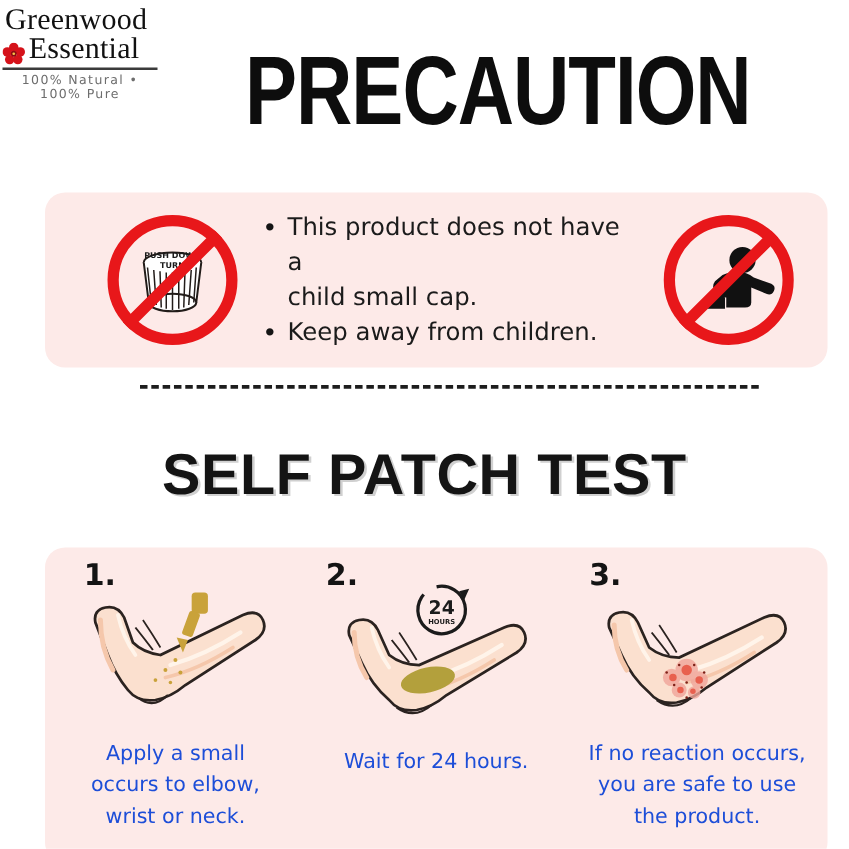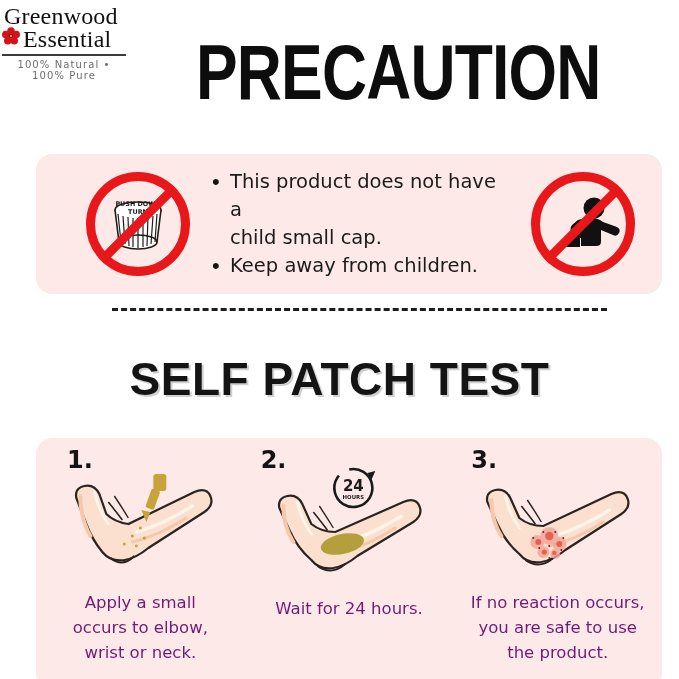--- a/index.html
+++ b/index.html
@@ -11,21 +11,21 @@
   }
   #page { position: relative; width: 656px; height: 679px; background: #fff; }
 
   
   #logo { position: absolute; left: 2px; top: 4px; width: 126px; }
   .logo-word1 {
     font-family: "Liberation Serif", serif;
     font-size: 24px; line-height: 25px; color: #111;
     letter-spacing: .2px; padding-left: 2px;
   }
-  .logo-row2 { display: flex; align-items: flex-start; gap: 3px; margin-top: -2px; }
+  .logo-row2 { display: flex; align-items: flex-end; gap: 3px; margin-top: -2px; }
   .flower { width: 18px; height: 18px; position: relative; flex: 0 0 18px; }
   .logo-word2 {
     font-family: "Liberation Serif", serif;
     font-size: 24px; line-height: 25px; color: #111; letter-spacing: .2px;
   }
   .logo-rule { height: 1.5px; background: #3b3b3b; margin-top: 2px; width: 124px; }
   .logo-tag {
     font-size: 10px; color: #6d6d6d; letter-spacing: 1.1px;
     margin-top: 3px; text-align: center; width: 124px;
     font-family: "DejaVu Sans", sans-serif;
@@ -102,21 +102,21 @@
     color: #141414; font-family: "DejaVu Sans", sans-serif;
   }
   #step1 .step-num { left: 31px; }
   #step2 .step-num { left: 16px; }
   #step3 .step-num { left: 18px; }
   .step-art {
     position: absolute; top: 24px; left: 0; width: 100%; height: 120px;
   }
   .step-cap {
     position: absolute; left: 4px; right: 4px; top: 152px;
-    text-align: center; font-size: 16.5px; line-height: 25px; color: #701a75;
+    text-align: center; font-size: 16.5px; line-height: 25px; color: #1d4ed8;
     font-family: "DejaVu Sans", sans-serif;
   }
   #step2 .step-cap { top: 158px; }
 </style>
 </head>
 <body>
 
 <div id="page">
 
   <div id="logo">

